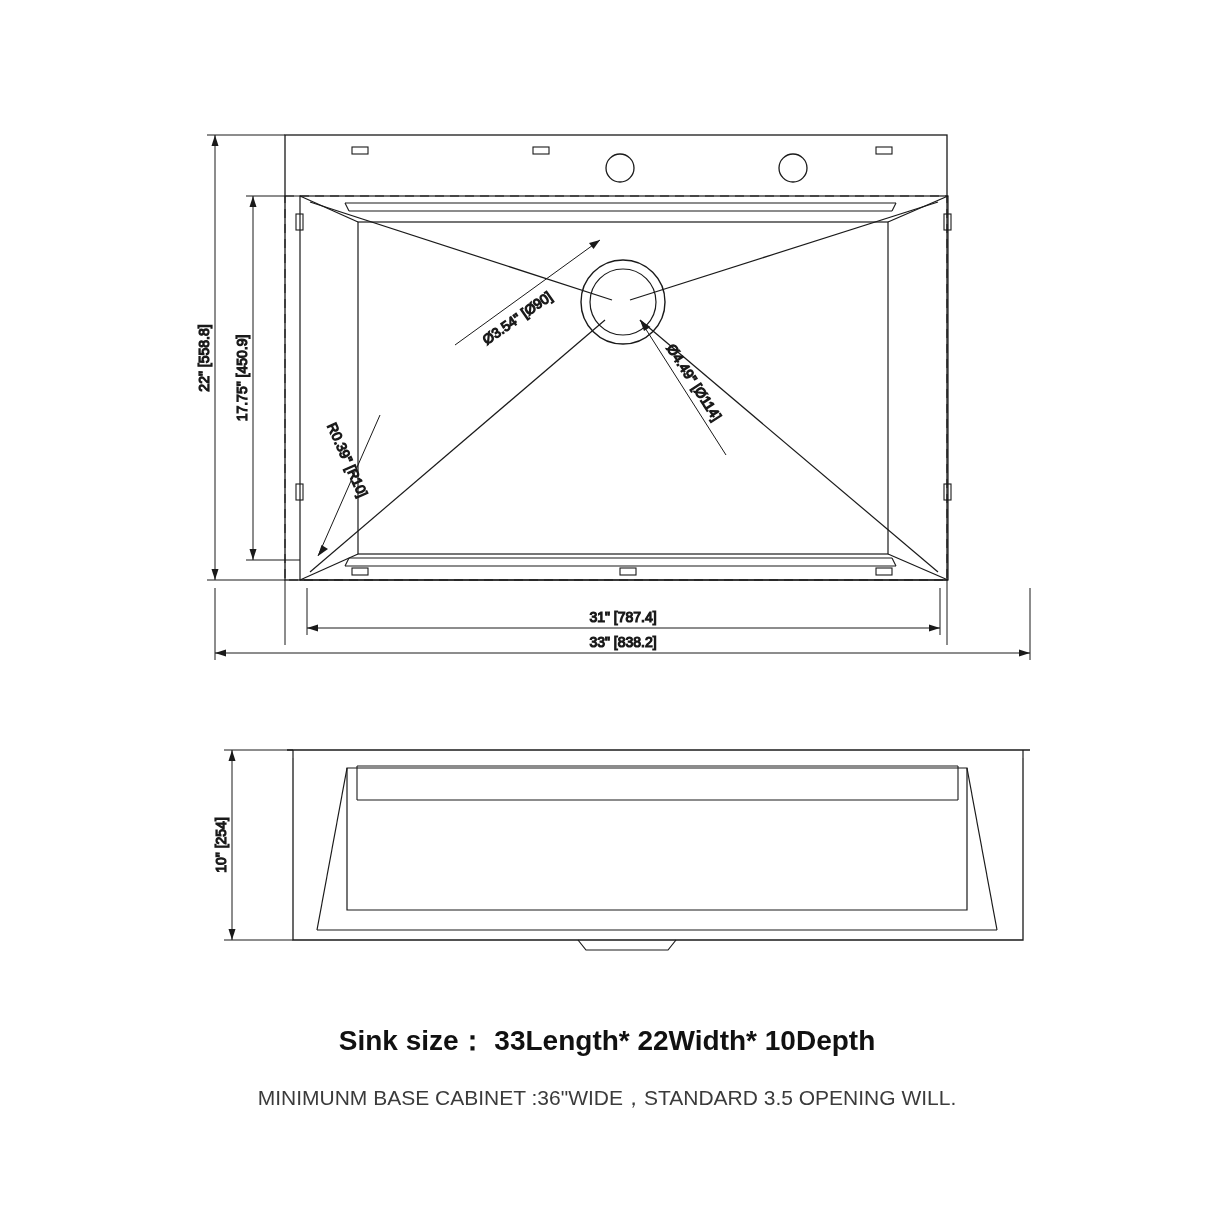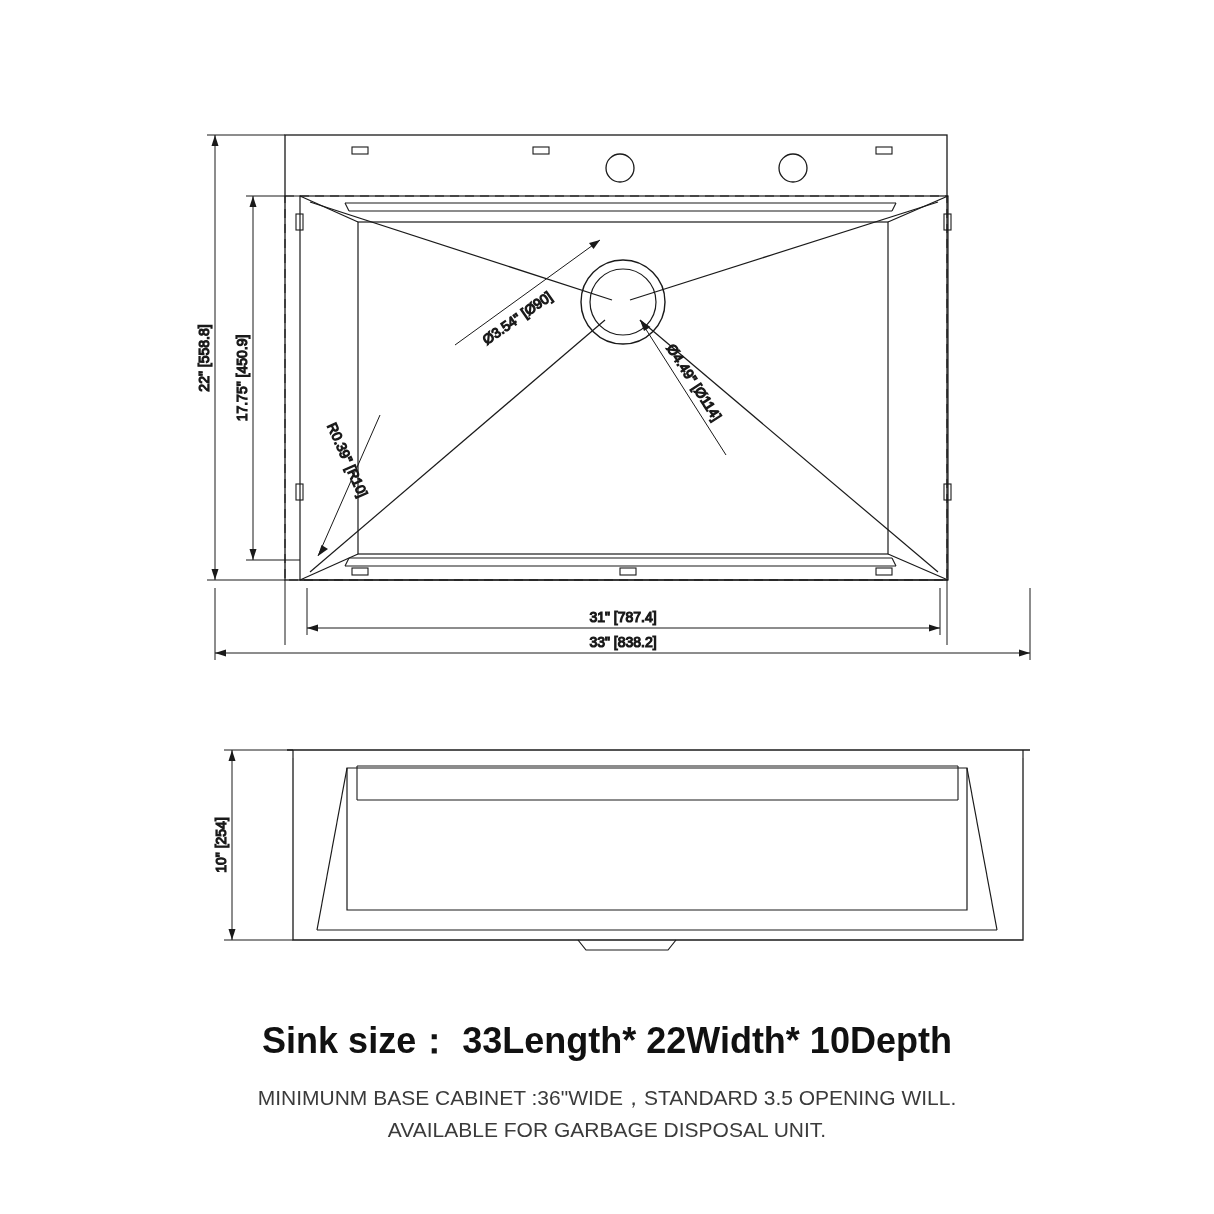--- a/index.html
+++ b/index.html
@@ -34,21 +34,21 @@
   }
   .caption-block {
     position: absolute;
     left: 0;
     top: 1018px;
     width: 1214px;
     text-align: center;
   }
   .caption-title {
     font-family: "Liberation Sans", sans-serif;
-    font-size: 36px;
+    font-size: 28px;
     font-weight: bold;
     color: #111111;
     letter-spacing: 0px;
     margin: 0;
     line-height: 46px;
   }
   .caption-sub {
     font-family: "Liberation Sans", sans-serif;
     font-size: 21px;
     color: #3b3b3b;
@@ -203,17 +203,16 @@
         <path d="M232 940 L228.5 929 L235.5 929 Z" fill="#1a1a1a" stroke="none"></path>
       </g>
       <text class="dimtext" transform="translate(226,845) rotate(-90)" text-anchor="middle">10" [254]</text>
     </g>
   </svg>
 
   <div class="caption-block">
     <p class="caption-title">Sink size： 33Length* 22Width* 10Depth</p>
     <p class="caption-sub">
       <span>MINIMUNM BASE CABINET :36"WIDE，STANDARD 3.5 OPENING WILL.</span><br>
-      <span>AVAILABLE FOR GARBAGE DISPOSAL UNIT.</span>
     </p>
   </div>
 
 </div>
 
 </body></html>

